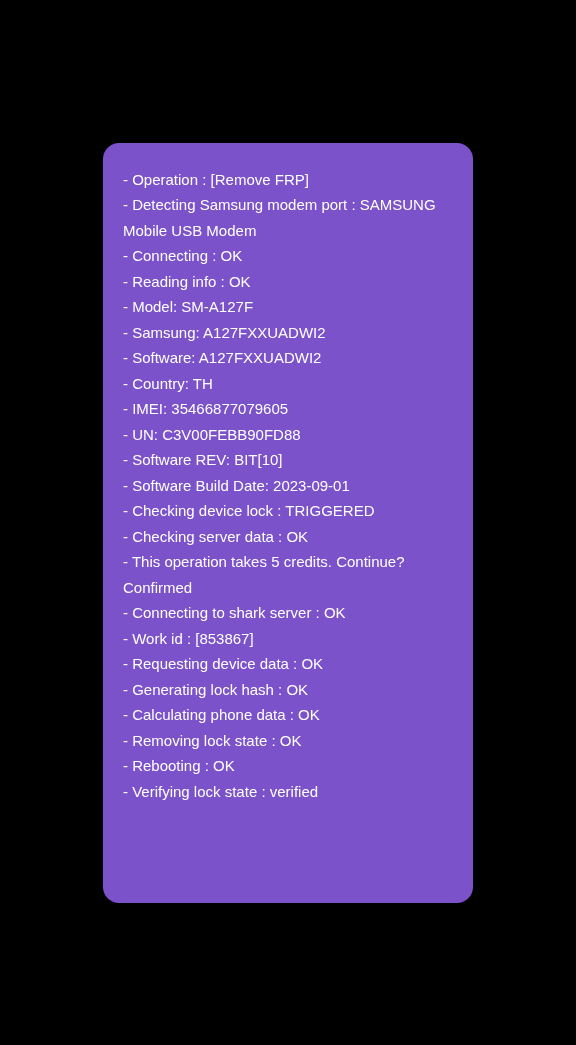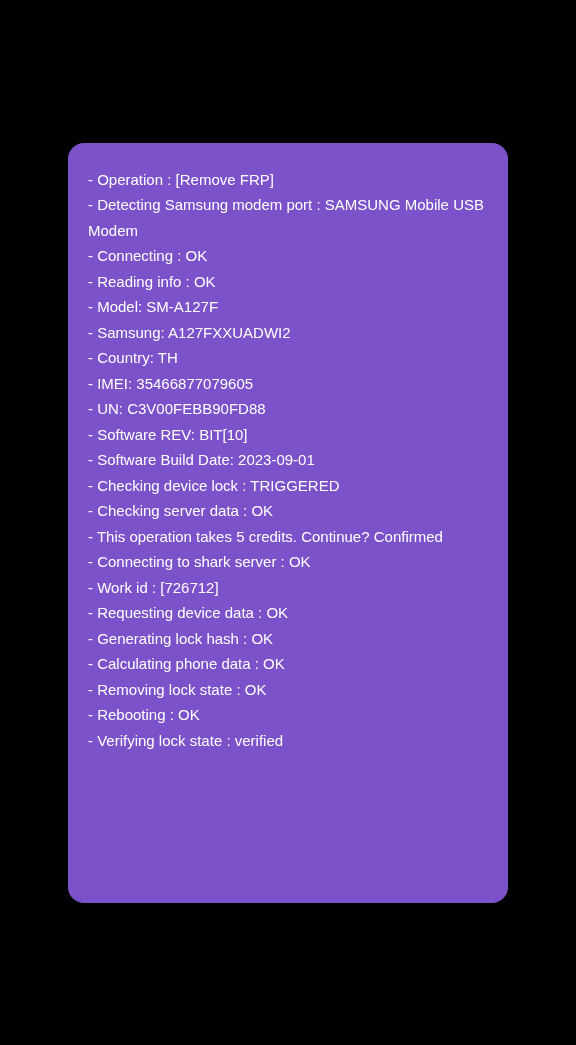--- a/index.html
+++ b/index.html
@@ -15,21 +15,21 @@
       display: flex;
       justify-content: center;
       align-items: center;
       font-family: Arial, sans-serif;
     }
 
     .log-container {
       background-color: #7B52C9;
       border-radius: 16px;
       padding: 24px 20px;
-      width: 440px;
+      width: 370px;
       min-height: 760px;
       display: flex;
       flex-direction: column;
       gap: 0;
     }
 
     .log-line {
       color: #FFFFFF;
       font-size: 15px;
       line-height: 1.7;
@@ -39,29 +39,30 @@
 </head>
 <body>
 
 <div class="log-container">
 <div class="log-line">- Operation : [Remove FRP]</div>
     <div class="log-line">- Detecting Samsung modem port : SAMSUNG Mobile USB Modem</div>
     <div class="log-line">- Connecting : OK</div>
     <div class="log-line">- Reading info : OK</div>
     <div class="log-line">- Model: SM-A127F</div>
     <div class="log-line">- Samsung: A127FXXUADWI2</div>
+    <div class="log-line">- Software: A127FXXUADWI2</div>
     <div class="log-line">- Country: TH</div>
     <div class="log-line">- IMEI: 35466877079605</div>
     <div class="log-line">- UN: C3V00FEBB90FD88</div>
     <div class="log-line">- Software REV: BIT[10]</div>
     <div class="log-line">- Software Build Date: 2023-09-01</div>
     <div class="log-line">- Checking device lock : TRIGGERED</div>
     <div class="log-line">- Checking server data : OK</div>
     <div class="log-line">- This operation takes 5 credits. Continue? Confirmed</div>
     <div class="log-line">- Connecting to shark server : OK</div>
-    <div class="log-line">- Work id : [726712]</div>
+    <div class="log-line">- Work id : [853867]</div>
     <div class="log-line">- Requesting device data : OK</div>
     <div class="log-line">- Generating lock hash : OK</div>
     <div class="log-line">- Calculating phone data : OK</div>
     <div class="log-line">- Removing lock state : OK</div>
     <div class="log-line">- Rebooting : OK</div>
     <div class="log-line">- Verifying lock state : verified</div>
   </div>
 
 </body></html>

